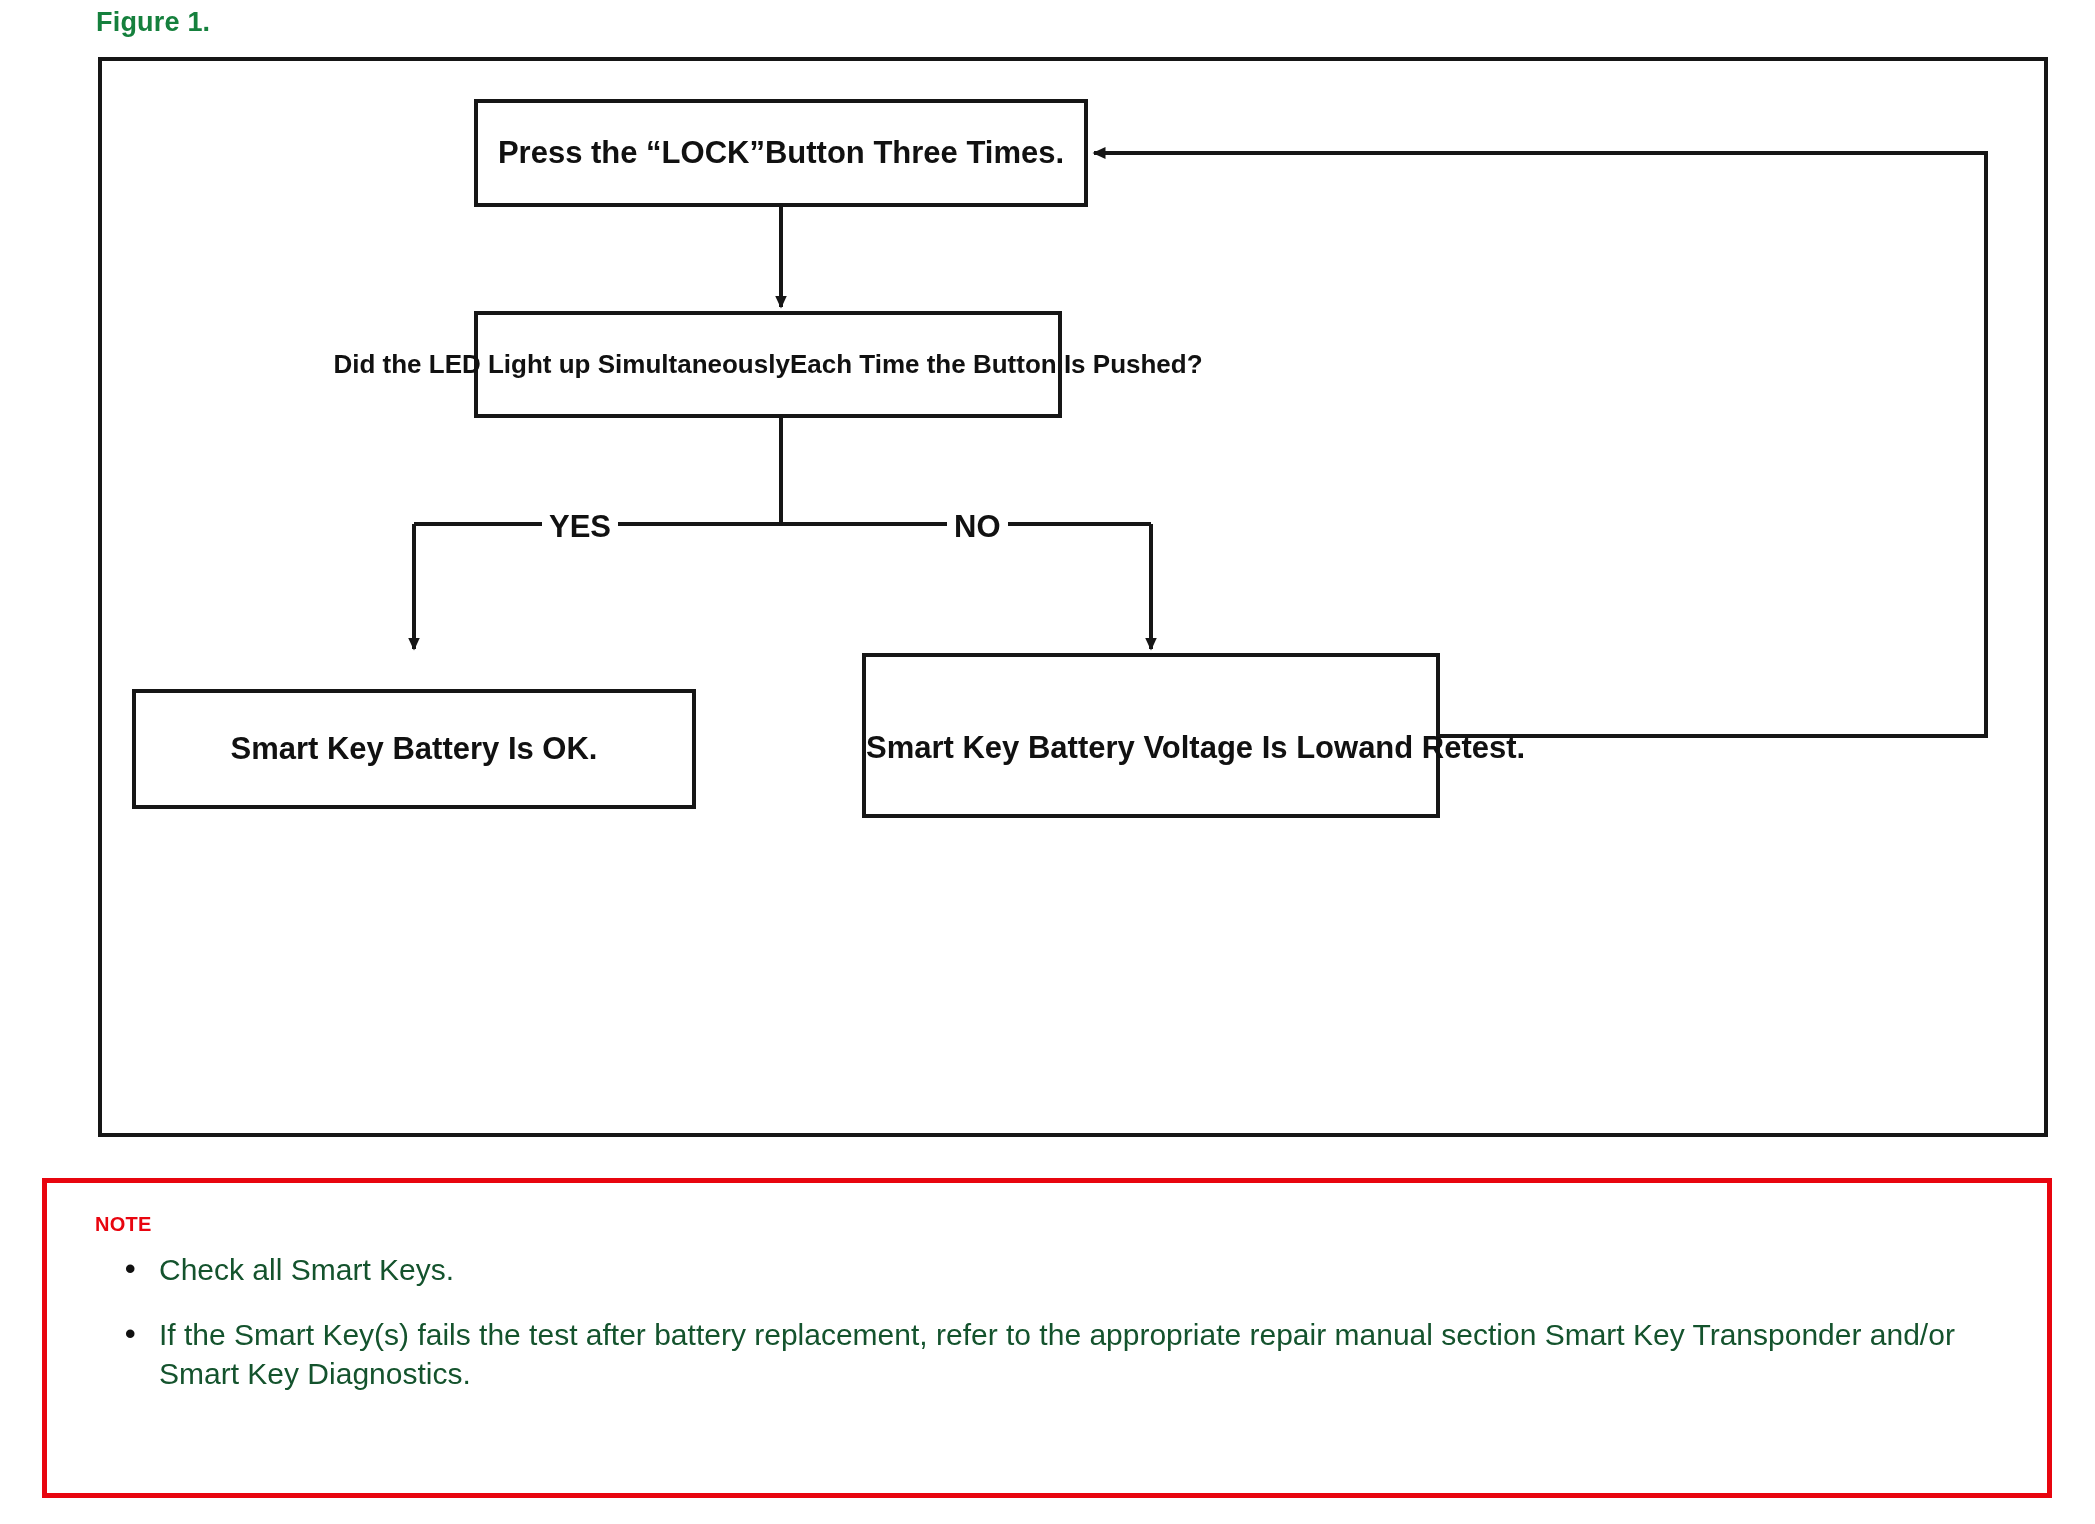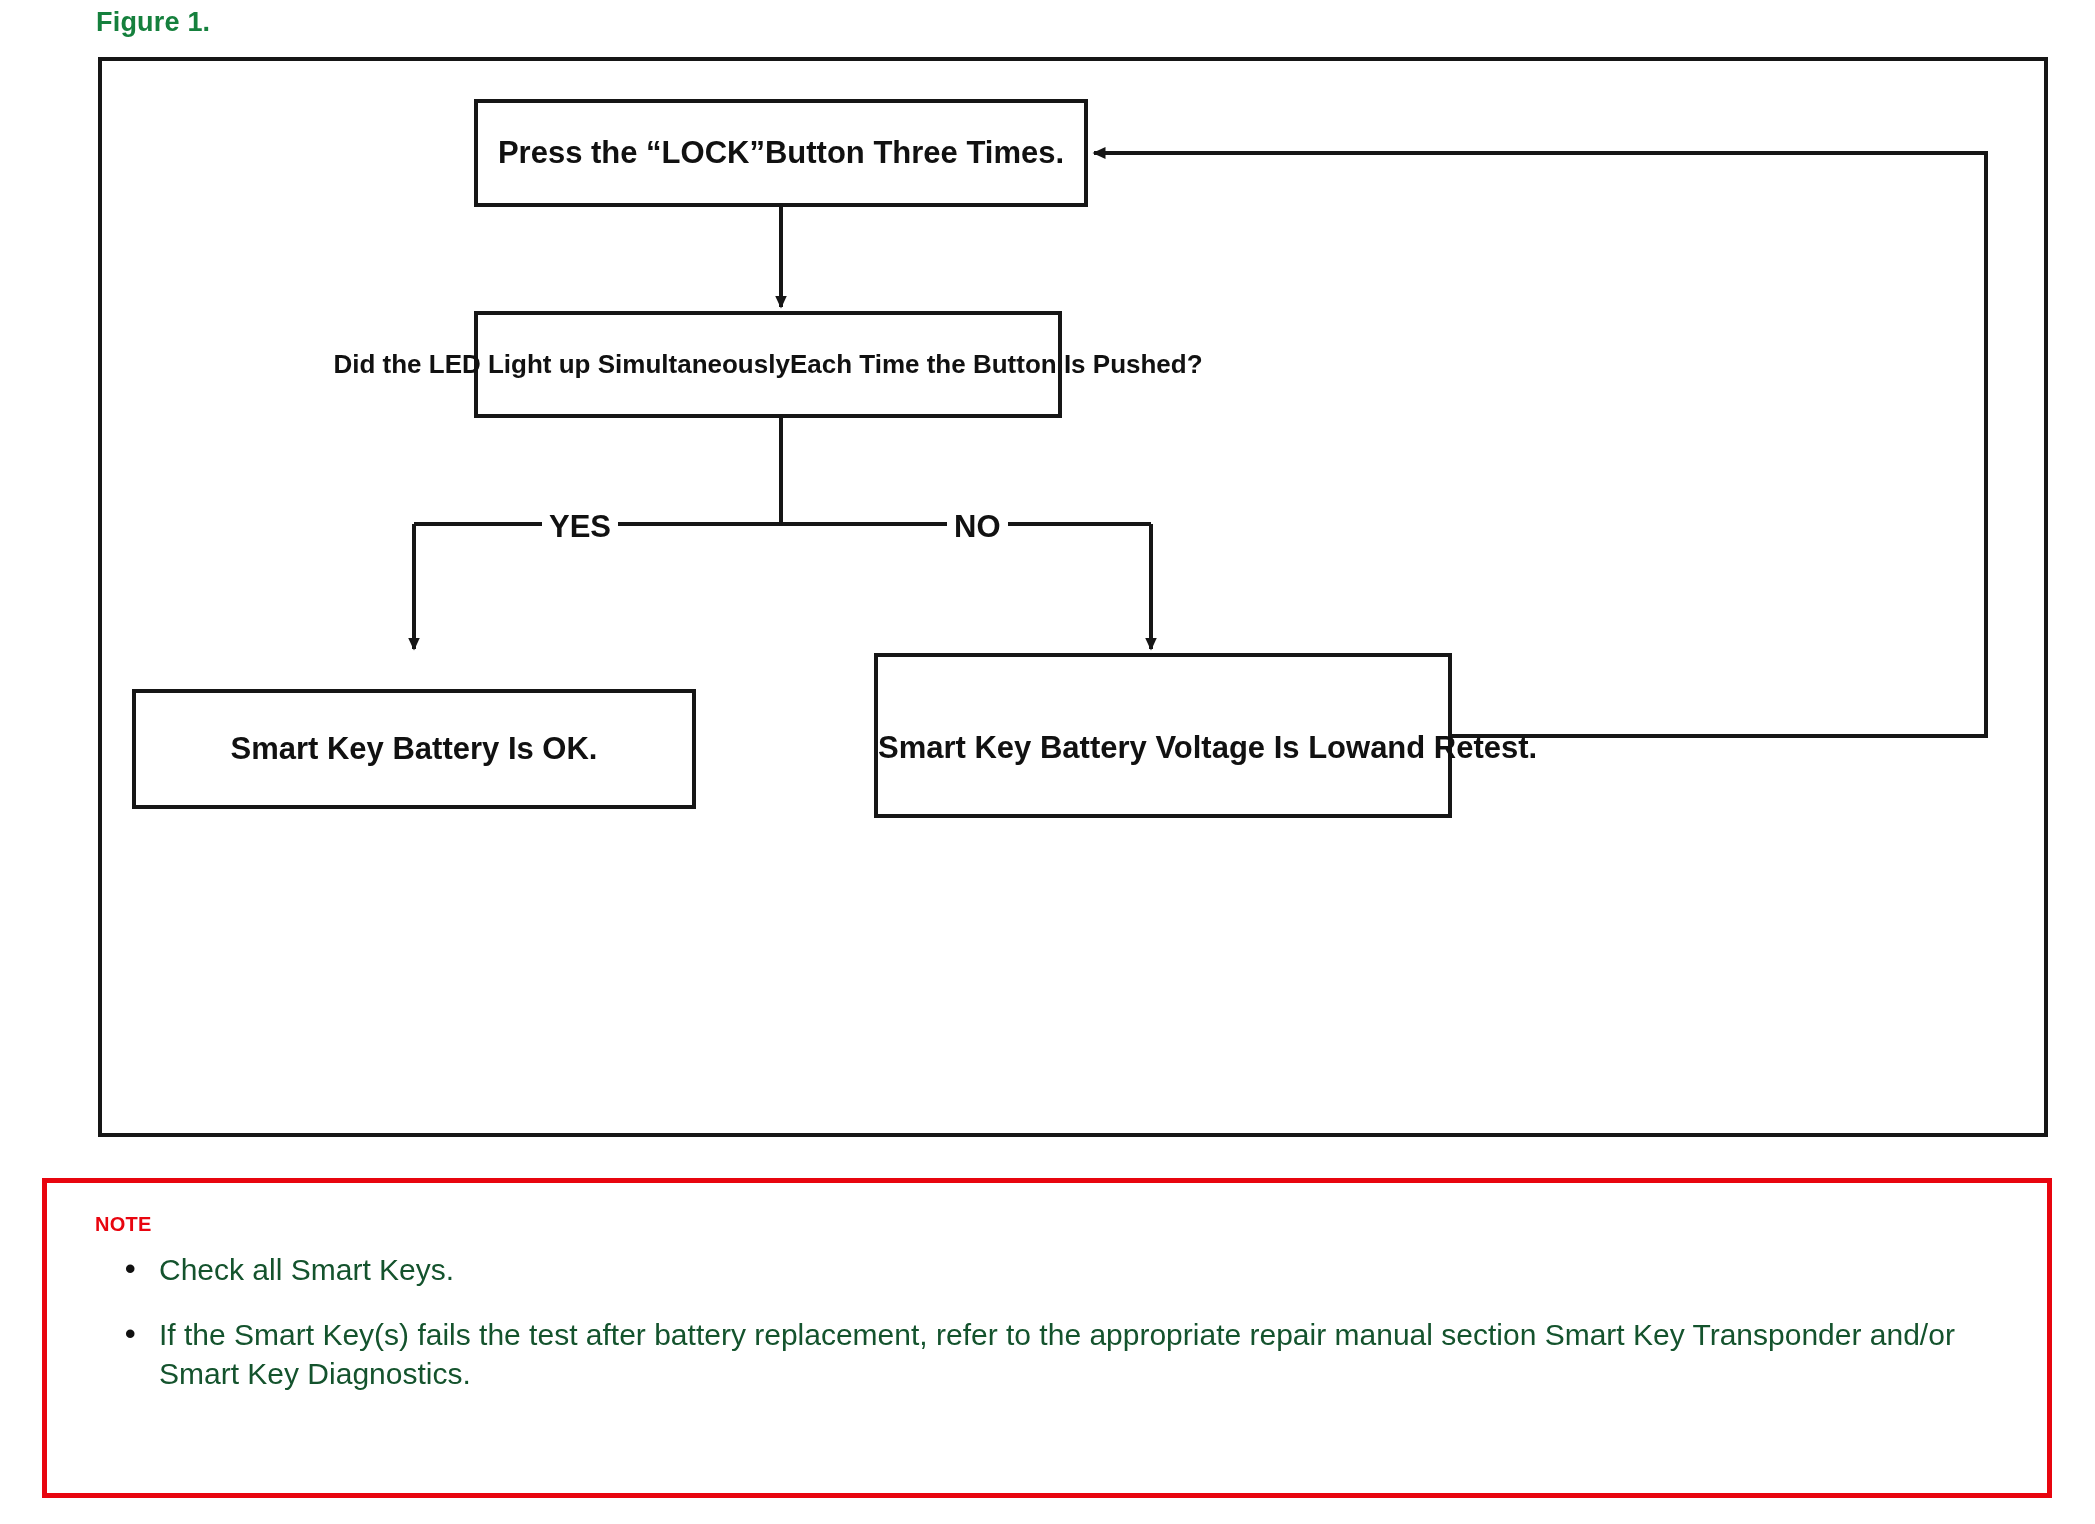--- a/index.html
+++ b/index.html
@@ -72,21 +72,20 @@
   #node-ok {
     left: 30px; top: 592px; width: 564px; height: 120px;
     font-size: 31px;
     margin-top: 36px;
   }
   #node-low {
     left: 760px; top: 592px; width: 578px; height: 165px;
     font-size: 31px;
     justify-content: flex-start;
     padding-top: 25px;
-    margin-left: 12px;
   }
   #node-low .gap { height: 30px; }
 
   .branch-label {
     position: absolute;
     font-size: 31px;
     font-weight: bold;
     color: #111111;
     background: #ffffff;
     padding: 0 7px;

